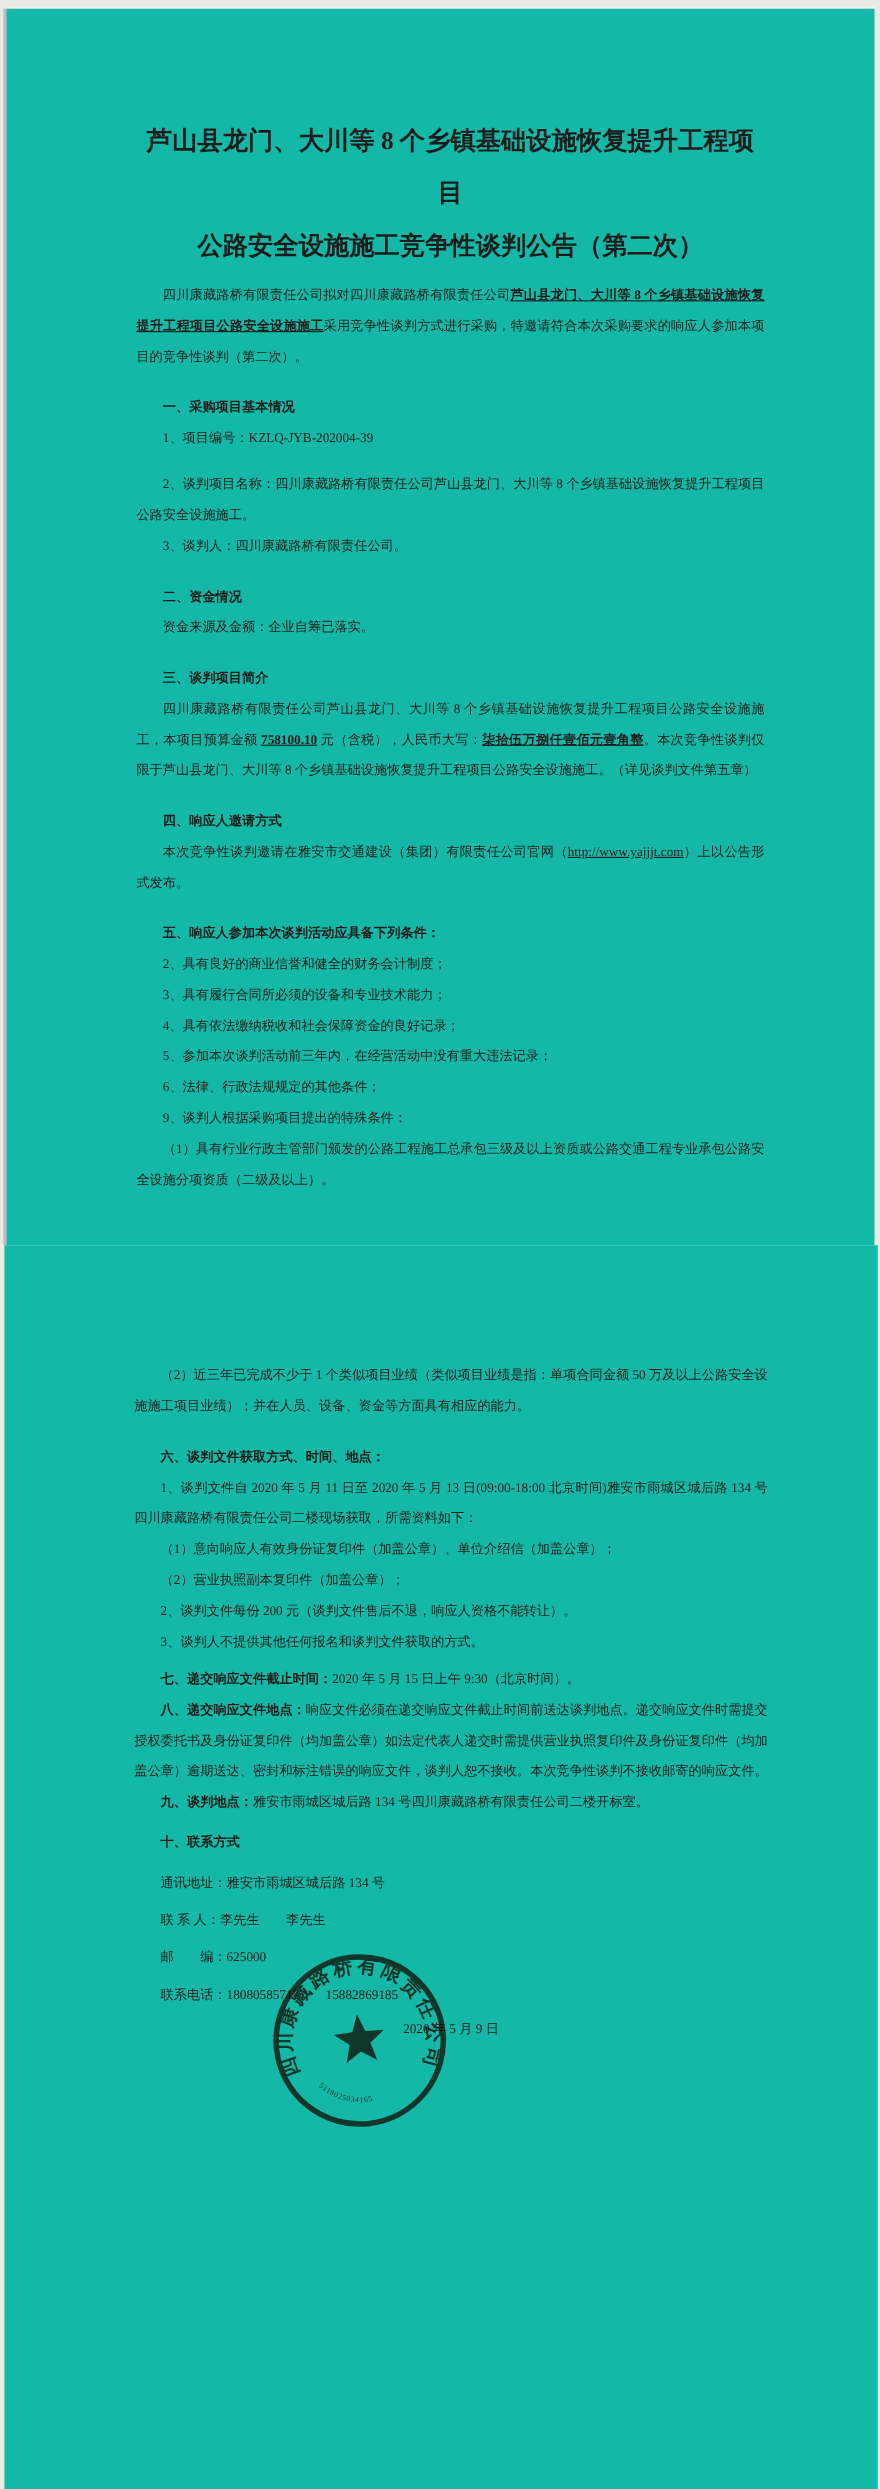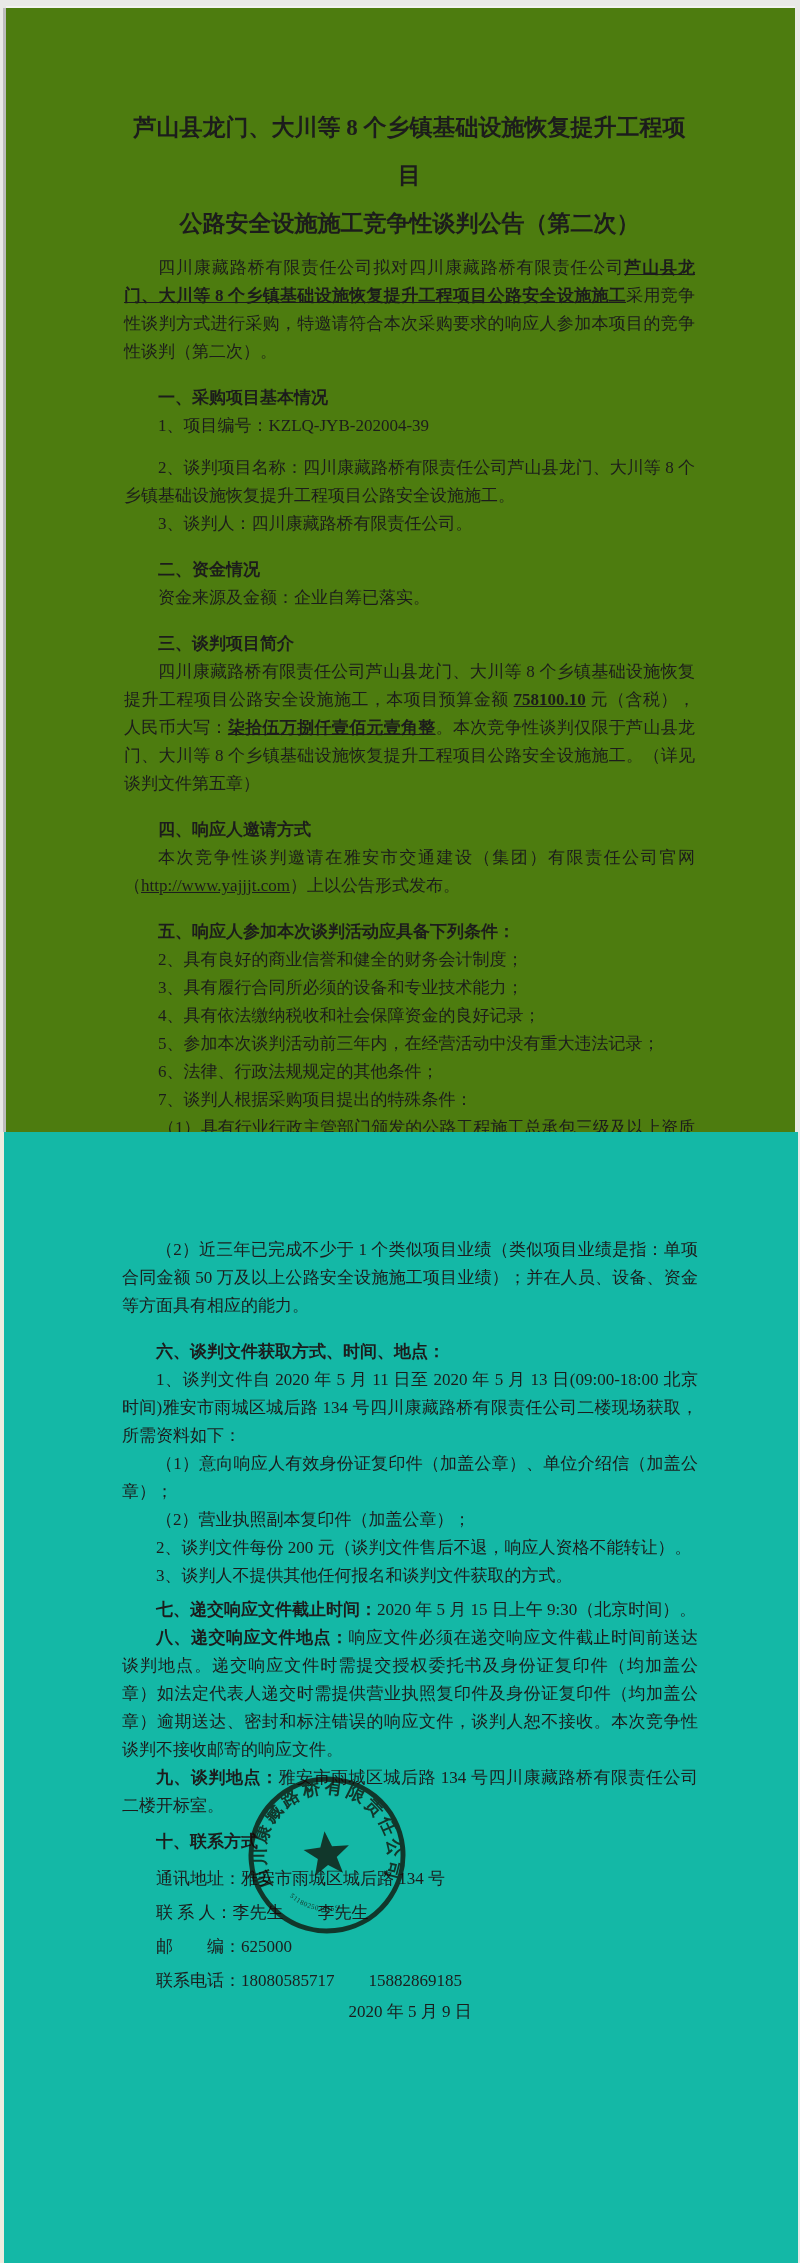--- a/index.html
+++ b/index.html
@@ -5,32 +5,32 @@
   html,body{margin:0;padding:0;}
   body{
     width:800px;height:2263px;position:relative;
     background:#e9e9e7;
     font-family:"Liberation Serif","DejaVu Serif",serif;
     color:#1c1c1c;
   }
   .page{position:absolute;overflow:hidden;}
   #page1{
     left:6px;top:8px;width:789px;height:1124px;
-    background:#4d7c0f;
+    background:#14b8a6;
     box-shadow:-3px 0 0 #bdbdbd, 0 -2px 0 #f2f2f0;
   }
   #page2{
     left:4px;top:1132px;width:794px;height:1131px;
     background:#14b8a6;
     box-shadow:-4px 0 0 #efecdf;
   }
   .content{padding:0 100px 0 118px;}
   #page1 .content{padding-top:96px;}
   #page2 .content{padding-top:104px;}
-  p{margin:0;font-size:17px;line-height:28px;text-align:justify;text-indent:2em;}
+  p{margin:0;font-size:12px;line-height:28px;text-align:justify;text-indent:2em;}
   .doc-title{font-size:23px;font-weight:bold;text-align:center;line-height:48px;text-indent:0;}
   .intro{margin-top:6px;}
   .hd{font-weight:bold;margin-top:18px;}
   .gap-after{margin-bottom:14px;}
   .b-u{font-weight:bold;text-decoration:underline;}
   .u{text-decoration:underline;}
   .lbl-b{font-weight:bold;}
   .contact p{line-height:34px;}
   .contact{margin-top:6px;}
   .sec7{margin-top:6px;}
@@ -67,21 +67,21 @@
 
     <p class="hd">四、响应人邀请方式</p>
     <p><span>本次竞争性谈判邀请在雅安市交通建设（集团）有限责任公司官网（</span><span class="u">http://www.yajjjt.com</span><span>）上以公告形式发布。</span></p>
 
     <p class="hd">五、响应人参加本次谈判活动应具备下列条件：</p>
     <p>2、具有良好的商业信誉和健全的财务会计制度；</p>
     <p>3、具有履行合同所必须的设备和专业技术能力；</p>
     <p>4、具有依法缴纳税收和社会保障资金的良好记录；</p>
     <p>5、参加本次谈判活动前三年内，在经营活动中没有重大违法记录；</p>
     <p>6、法律、行政法规规定的其他条件；</p>
-    <p>7、谈判人根据采购项目提出的特殊条件：</p>
+    <p>9、谈判人根据采购项目提出的特殊条件：</p>
     <p>（1）具有行业行政主管部门颁发的公路工程施工总承包三级及以上资质或公路交通工程专业承包公路安全设施分项资质（二级及以上）。</p>
   </div>
 </div>
 
 <div class="page" id="page2">
   <div class="content">
     <p>（2）近三年已完成不少于 1 个类似项目业绩（类似项目业绩是指：单项合同金额 50 万及以上公路安全设施施工项目业绩）；并在人员、设备、资金等方面具有相应的能力。</p>
 
     <p class="hd">六、谈判文件获取方式、时间、地点：</p>
     <p>1、谈判文件自 2020 年 5 月 11 日至 2020 年 5 月 13 日(09:00-18:00 北京时间)雅安市雨城区城后路 134 号四川康藏路桥有限责任公司二楼现场获取，所需资料如下：</p>

